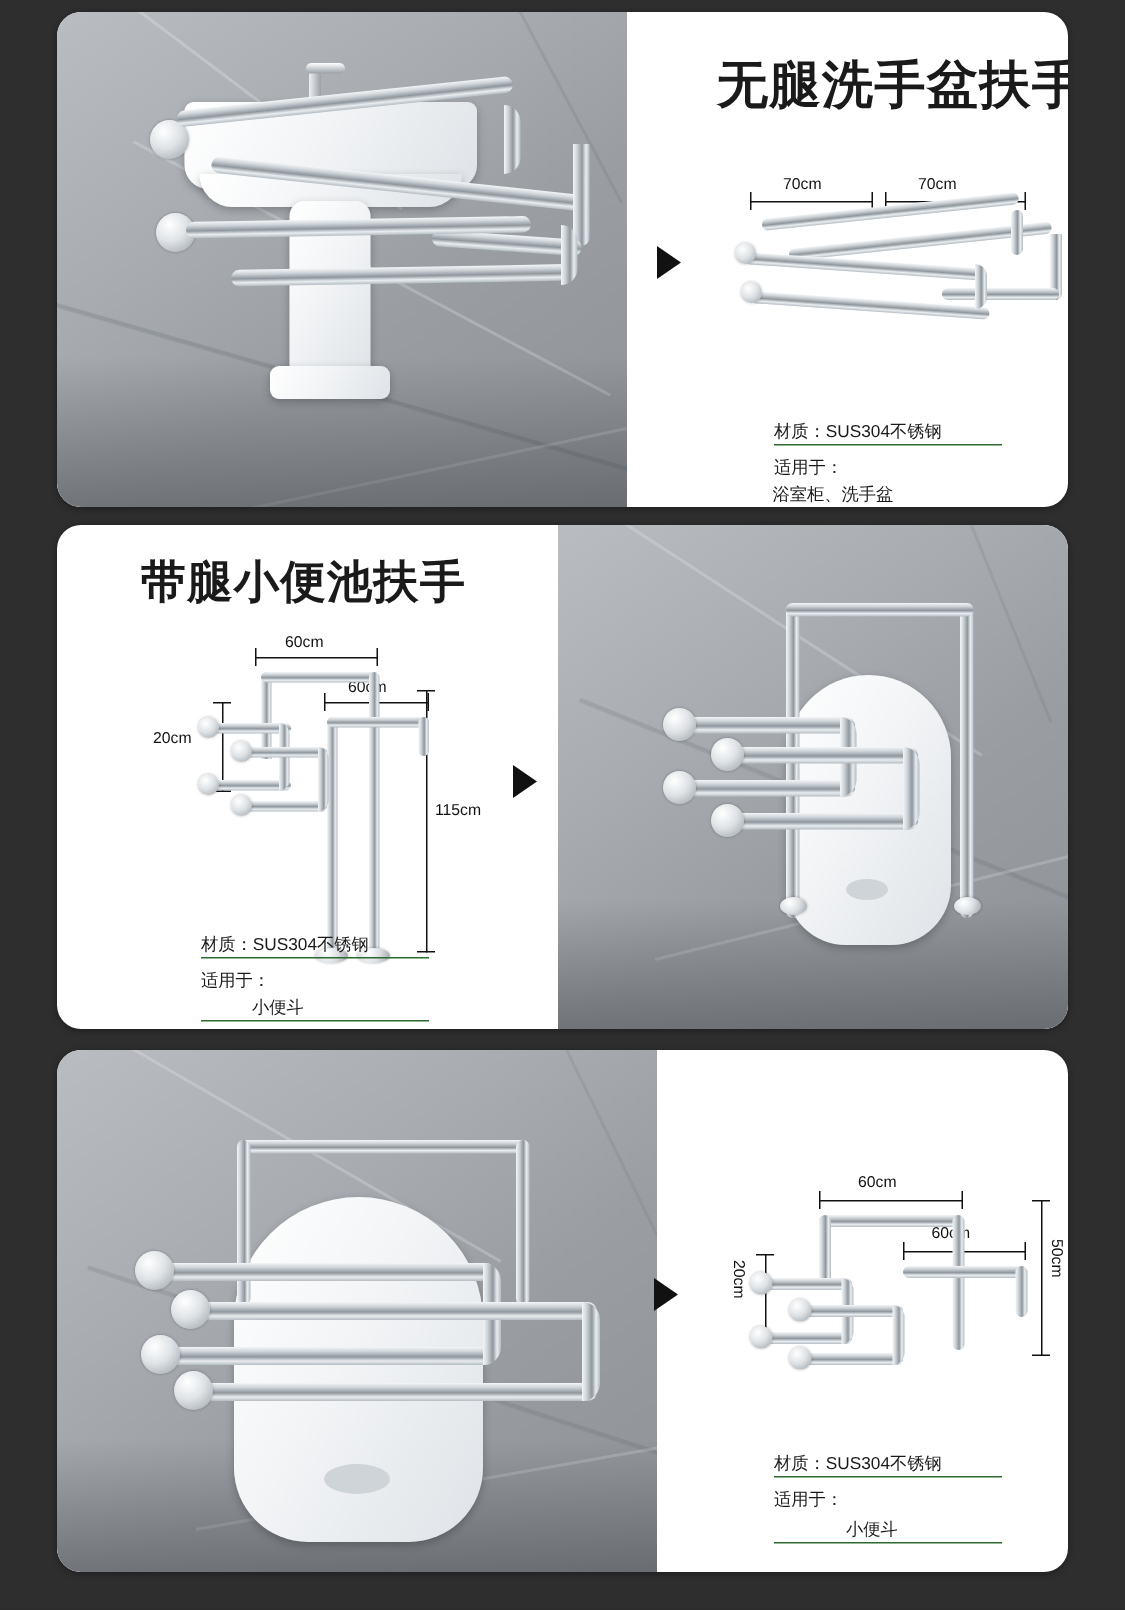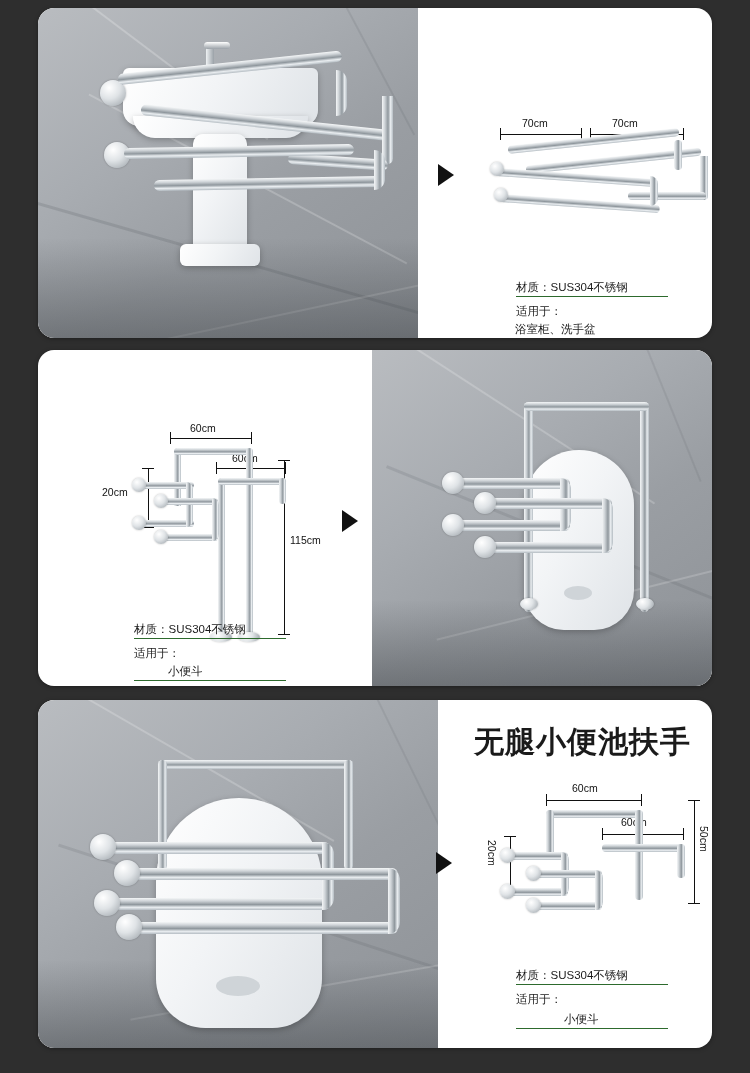--- a/index.html
+++ b/index.html
@@ -161,20 +161,21 @@
       <div class="chrome-v" style="left:298px; top:62px; width:11px; height:46px; border-radius:0 40px 40px 0;"></div>
       <div class="chrome-v" style="left:344px; top:88px; width:11px; height:68px; border-radius:0 0 40px 40px;"></div>
       <div class="chrome" style="left:250px; top:145px; width:100px; height:11px; transform:rotate(4deg); transform-origin:left center;"></div>
 
       <div class="flange" style="left:66px; top:134px; width:26px; height:26px;"></div>
       <div class="chrome" style="left:86px; top:140px; width:230px; height:11px; transform:rotate(-1deg); transform-origin:left center;"></div>
       <div class="chrome" style="left:116px; top:172px; width:230px; height:11px; transform:rotate(-1deg); transform-origin:left center;"></div>
       <div class="chrome-v" style="left:336px; top:142px; width:11px; height:40px; border-radius:0 40px 40px 0;"></div>
     </div>
 
+    <div class="heading" style="left:440px; top:26px; font-size:34px;">无腿洗手盆扶手</div>
 
     <div style="position:absolute; left:440px; top:110px; width:270px; height:120px;">
 
       <div class="arrowline" style="left:22px; top:16px; width:82px;"></div>
       <div class="tick" style="left:22px; top:10px; width:1px; height:12px;"></div>
       <div class="tick" style="left:103px; top:10px; width:1px; height:12px;"></div>
       <div class="dim" style="left:44px; top:-1px;">70cm</div>
 
       <div class="arrowline" style="left:112px; top:16px; width:94px;"></div>
       <div class="tick" style="left:112px; top:10px; width:1px; height:12px;"></div>
@@ -200,20 +201,21 @@
     </div>
     <div class="spec-underline" style="left:478px; top:288px; width:152px;"></div>
 
     <div class="spec" style="left:478px; top:296px;">适用于：</div>
     <div class="spec" style="left:477px; top:314px;">浴室柜、洗手盆</div>
 
   </div>
 
   <div class="panel" style="left:38px; top:350px; width:674px; height:336px;">
 
+    <div class="heading" style="left:56px; top:18px; font-size:30px;">带腿小便池扶手</div>
 
     <div style="position:absolute; left:80px; top:70px; width:220px; height:220px;">
 
       <div class="arrowline" style="left:52px; top:18px; width:82px;"></div>
       <div class="tick" style="left:52px; top:12px; width:1px; height:12px;"></div>
       <div class="tick" style="left:133px; top:12px; width:1px; height:12px;"></div>
       <div class="dim" style="left:72px; top:2px;">60cm</div>
 
       <div class="arrowline" style="left:98px; top:48px; width:70px;"></div>
       <div class="tick" style="left:98px; top:42px; width:1px; height:12px;"></div>
@@ -312,21 +314,20 @@
       <div class="chrome-v" style="left:284px; top:142px; width:12px; height:68px; border-radius:0 40px 40px 0;"></div>
       <div class="chrome" style="left:88px; top:168px; width:272px; height:12px;"></div>
       <div class="chrome" style="left:88px; top:222px; width:272px; height:12px;"></div>
       <div class="chrome-v" style="left:350px; top:168px; width:12px; height:66px; border-radius:0 40px 40px 0;"></div>
       <div class="flange" style="left:52px; top:134px; width:26px; height:26px;"></div>
       <div class="flange" style="left:76px; top:160px; width:26px; height:26px;"></div>
       <div class="flange" style="left:56px; top:190px; width:26px; height:26px;"></div>
       <div class="flange" style="left:78px; top:214px; width:26px; height:26px;"></div>
     </div>
 
-    <div class="heading" style="left:436px; top:22px; font-size:30px;">无腿小便池扶手</div>
 
     <div style="position:absolute; left:440px; top:78px; width:240px; height:170px;">
 
       <div class="arrowline" style="left:68px; top:22px; width:96px;"></div>
       <div class="tick" style="left:68px; top:16px; width:1px; height:12px;"></div>
       <div class="tick" style="left:163px; top:16px; width:1px; height:12px;"></div>
       <div class="dim" style="left:94px; top:4px;">60cm</div>
 
       <div class="arrowline" style="left:124px; top:56px; width:82px;"></div>
       <div class="tick" style="left:124px; top:50px; width:1px; height:12px;"></div>

